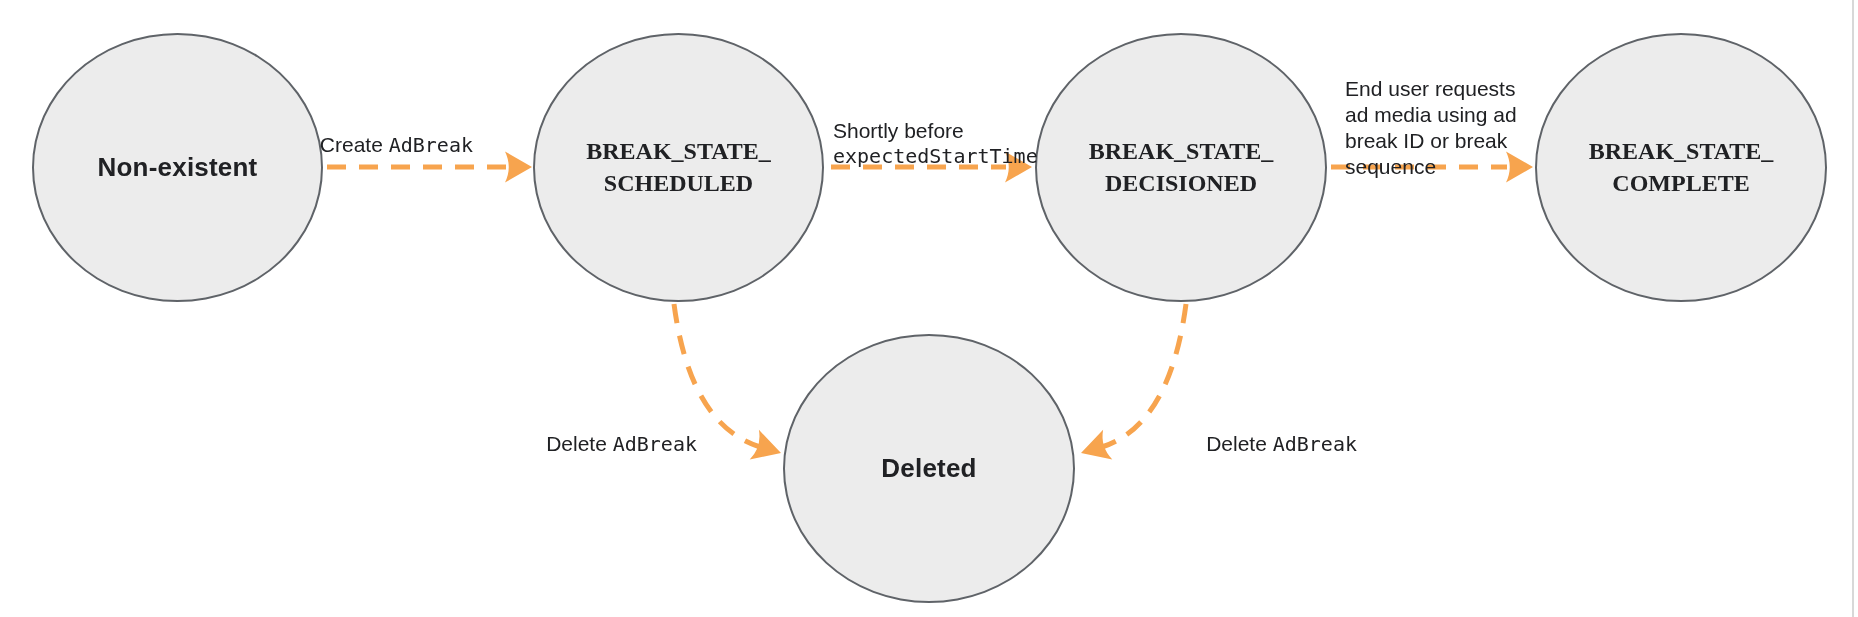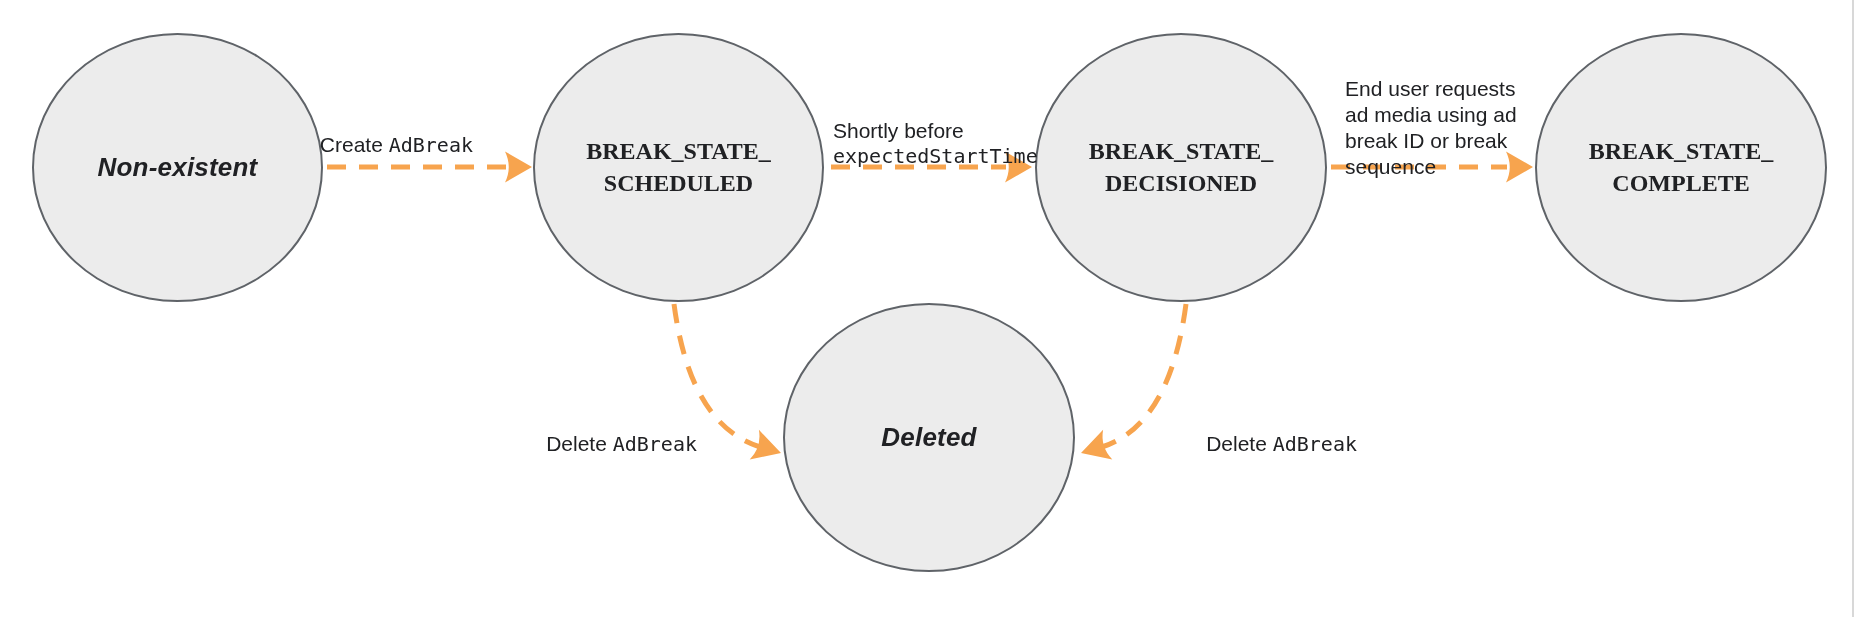--- a/index.html
+++ b/index.html
@@ -13,21 +13,21 @@
   .eline{fill:none;stroke:var(--arrow,#f7a44e);stroke-width:5;stroke-dasharray:19 13;}
   .ehead{fill:var(--arrow,#f7a44e);stroke:none;}
   .node{
     position:absolute;border-radius:50%;
     background:var(--node-fill,#ececec);
     border:2px solid var(--node-border,#5f6368);
     box-sizing:border-box;
     display:flex;align-items:center;justify-content:center;text-align:center;
   }
   .nlabel{white-space:pre-line;line-height:1.3;}
-  .plain-label{font-weight:700;font-size:26px;letter-spacing:.2px;font-style:italic;}
+  .plain-label{font-weight:700;font-size:26px;letter-spacing:.2px;}
   .code-label{font-family:Liberation Serif, serif;font-weight:700;font-size:24px;}
   .elabel{position:absolute;font-size:21px;line-height:26px;white-space:pre-line;}
   .elabel.center{text-align:right;}
   .elabel.tight{line-height:25px;}
   .codepart{font-family:"DejaVu Sans Mono",monospace;font-size:20px;}
   .page-edge{position:absolute;left:1852px;top:0;width:2px;height:617px;background:var(--page-edge,#d8d8d8);}
 </style>
 </head>
 <body>
 
@@ -68,21 +68,21 @@
   <div class="node" style="left:1035px;top:33px;width:292px;height:269px">
     <span class="nlabel code-label">BREAK_STATE_
 DECISIONED</span>
   </div>
 
   <div class="node" style="left:1535px;top:33px;width:292px;height:269px">
     <span class="nlabel code-label">BREAK_STATE_
 COMPLETE</span>
   </div>
 
-  <div class="node" style="left:783px;top:303px;width:292px;height:269px">
+  <div class="node" style="left:783px;top:334px;width:292px;height:269px">
     <span class="nlabel plain-label">Deleted</span>
   </div>
 
   <div class="elabel center" style="left:283px;top:106px;width:190px">
     <span>Create </span><span class="codepart">AdBreak</span>
   </div>
 
   <div class="elabel" style="left:1345px;top:50px;width:230px">
     <span>End user requests
 ad media using ad

